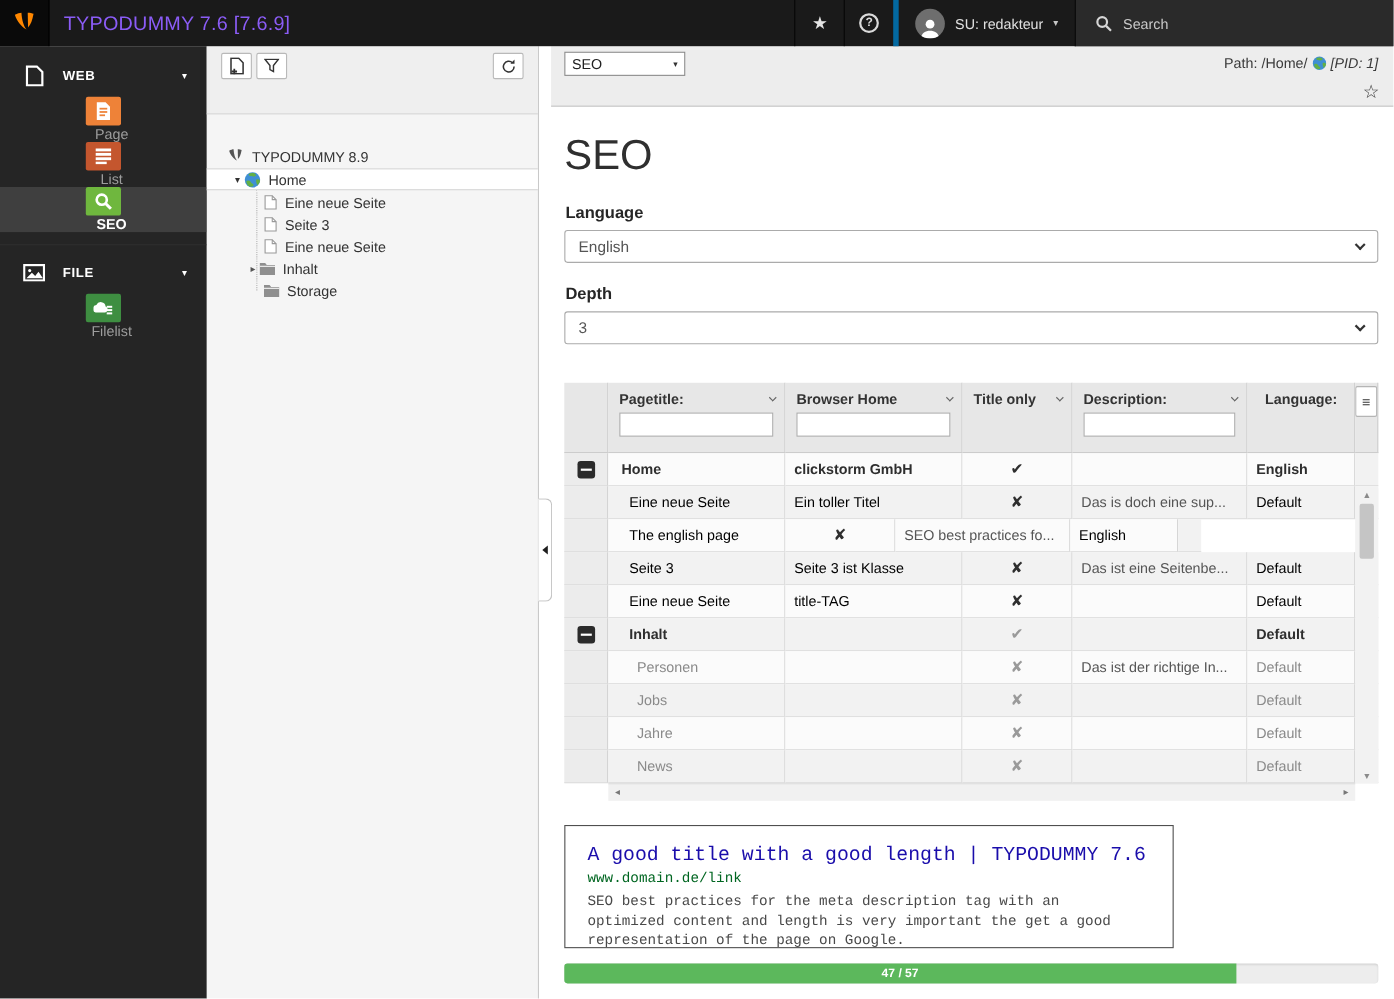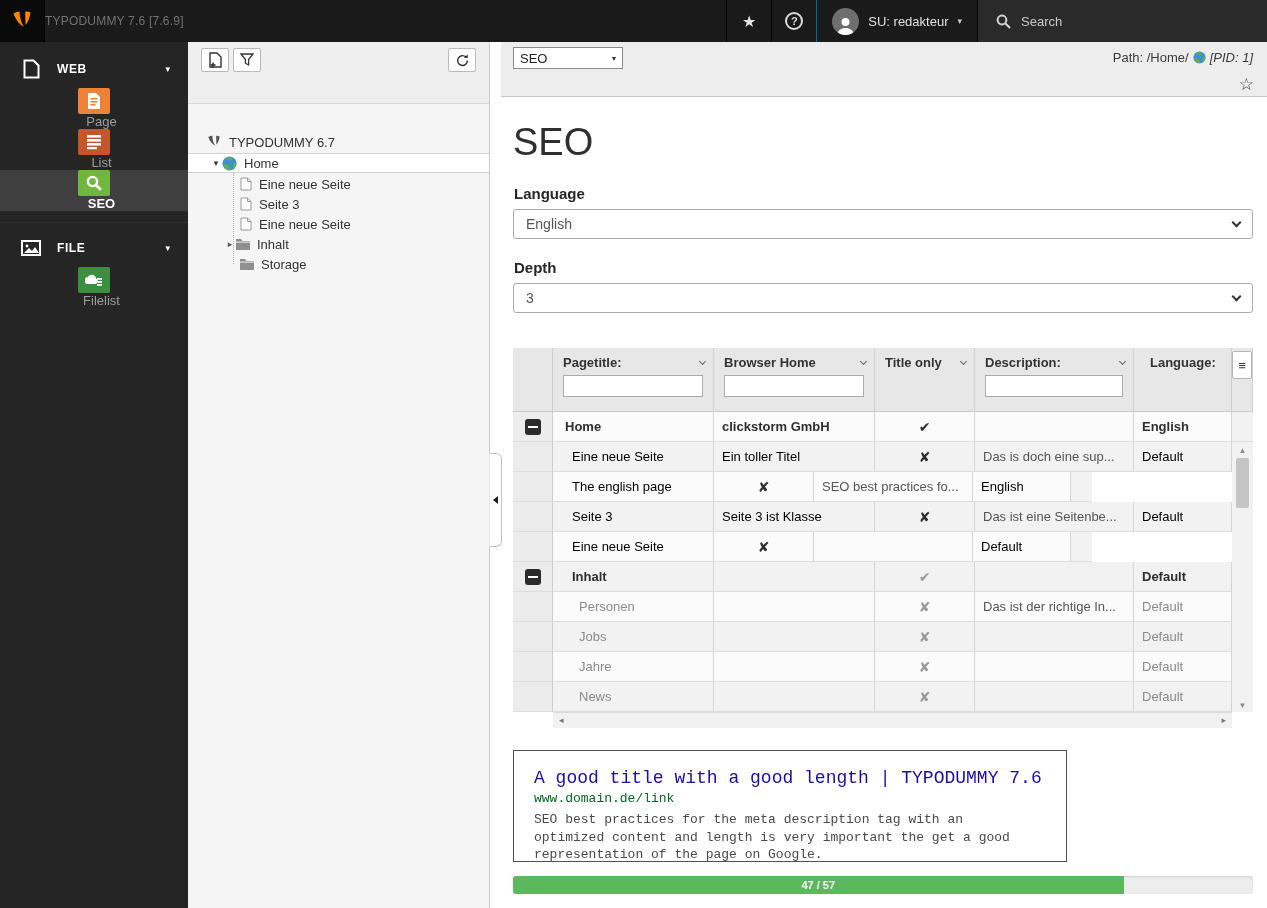--- a/index.html
+++ b/index.html
@@ -3,26 +3,26 @@
 <meta charset="utf-8">
 <style>
   * { margin:0; padding:0; box-sizing:border-box; }
   html,body { background:#fff; }
   body { font-family:"Liberation Sans","DejaVu Sans",sans-serif; }
   .screen { position:relative; width:1267px; height:908px; overflow:hidden; background:#fff; }
 
   
   .topbar { position:absolute; left:0; top:0; width:1267px; height:42px; background:#1a1a1a; display:flex; align-items:stretch; z-index:30; }
   .logo-block { width:45px; background:#0a0a0a; border-right:1px solid #000; display:flex; align-items:center; justify-content:center; }
-  .product-title { color:#737373; font-size:12px; line-height:42px; letter-spacing:.2px; }
+  .product-title { color:#8b5cf6; font-size:18px; line-height:42px; padding-left:13px; letter-spacing:.2px; }
   .tb-spacer { flex:1; }
   .tb-btn { width:45px; display:flex; align-items:center; justify-content:center; border-left:1px solid #050505; color:#e4e4e4; }
   .tb-star { font-size:16px; }
   .help-ring { width:18px; height:18px; border:2px solid #dadada; border-radius:50%; color:#dadada; font-size:11px; font-weight:bold; display:flex; align-items:center; justify-content:center; }
-  .tb-user { display:flex; align-items:center; gap:9px; padding:0 15px; border-left:1px solid #0369a1; color:#e0e0e0; font-size:13px; }
+  .tb-user { display:flex; align-items:center; gap:9px; padding:0 15px; border-left:5px solid #0369a1; color:#e0e0e0; font-size:13px; }
   .avatar { width:27px; height:27px; border-radius:50%; background:#6e6e6e; overflow:hidden; display:flex; align-items:flex-end; justify-content:center; }
   .tb-caret { font-size:9px; color:#c7c7c7; }
   .tb-search { width:290px; background:#2a2a2a; border-left:1px solid #050505; display:flex; align-items:center; gap:10px; padding-left:18px; color:#c9c9c9; font-size:13px; }
 
   
   .modulemenu { position:absolute; left:0; top:42px; width:188px; height:866px; background:#252525; padding-top:8px; }
   .mm-header { height:38px; display:flex; align-items:center; padding:0 18px 0 21px; }
   .mm-header .mm-hicon { width:20px; display:flex; justify-content:center; }
   .mm-header .mm-hlabel { color:#fff; font-size:12px; font-weight:bold; letter-spacing:.6px; margin-left:16px; }
   .mm-header .mm-caret { margin-left:auto; color:#fff; font-size:9px; }
@@ -244,21 +244,21 @@
             <path d="M13.6 1.2v4h-4z" fill="#333"></path>
           </svg>
       </div>
     </div>
 
     <div class="pt-root">
       <svg width="16" height="16" viewBox="0 0 24 24">
         <path d="M3.5 4.5c2.2-1.3 4.4-2 6-2 .3 6.5 2.2 12.5 4.6 15.3C10 16 5.3 10.5 3.5 4.5z" fill="#555"></path>
         <path d="M15.2 2.6c2 0 4 .4 5.3 1-0.9 5.6-2.7 10-5 12.3.6-3.4.4-9 .-13.3z" fill="#555"></path>
       </svg>
-      <span>TYPODUMMY 6.7</span>
+      <span>TYPODUMMY 8.9</span>
     </div>
 
     <div class="guide"></div>
 
     <div class="pt-node pt-sel" style="top:111px; padding-left:22px;">
       <span class="tree-caret">▾</span>
       <svg width="15" height="15" viewBox="0 0 15 15">
           <circle cx="7.5" cy="7.5" r="7" fill="#3f8fd4"></circle>
           <path d="M4 2.5c2-1.5 5-1.5 6.5 0 .8 1.5-1 2.3-2.5 2-1.8-.4-3.5 0-4-2z" fill="#63b045"></path>
           <path d="M2 8.5c1.5-1 3.5-.5 4 1s2.8 1.5 2.5 3c-.2 1.2-2 1.5-3.5 1C3 12.8 1.8 10.5 2 8.5z" fill="#63b045"></path>
@@ -429,20 +429,21 @@
               <span class="mark">✘</span>
             </div>
           <div class="cell c4">Das ist eine Seitenbe...</div>
           <div class="cell c5">Default</div>
           <div class="cell c6"></div>
         </div>
 
         <div class="trow row-even">
           <div class="cell c0"></div>
           <div class="cell c1 ind1">Eine neue Seite</div>
+          <div class="cell c2">title-TAG</div>
           <div class="cell c3">
               <span class="mark">✘</span>
             </div>
           <div class="cell c4"></div>
           <div class="cell c5">Default</div>
           <div class="cell c6"></div>
         </div>
 
         <div class="trow row-odd">
           <div class="cell c0">

